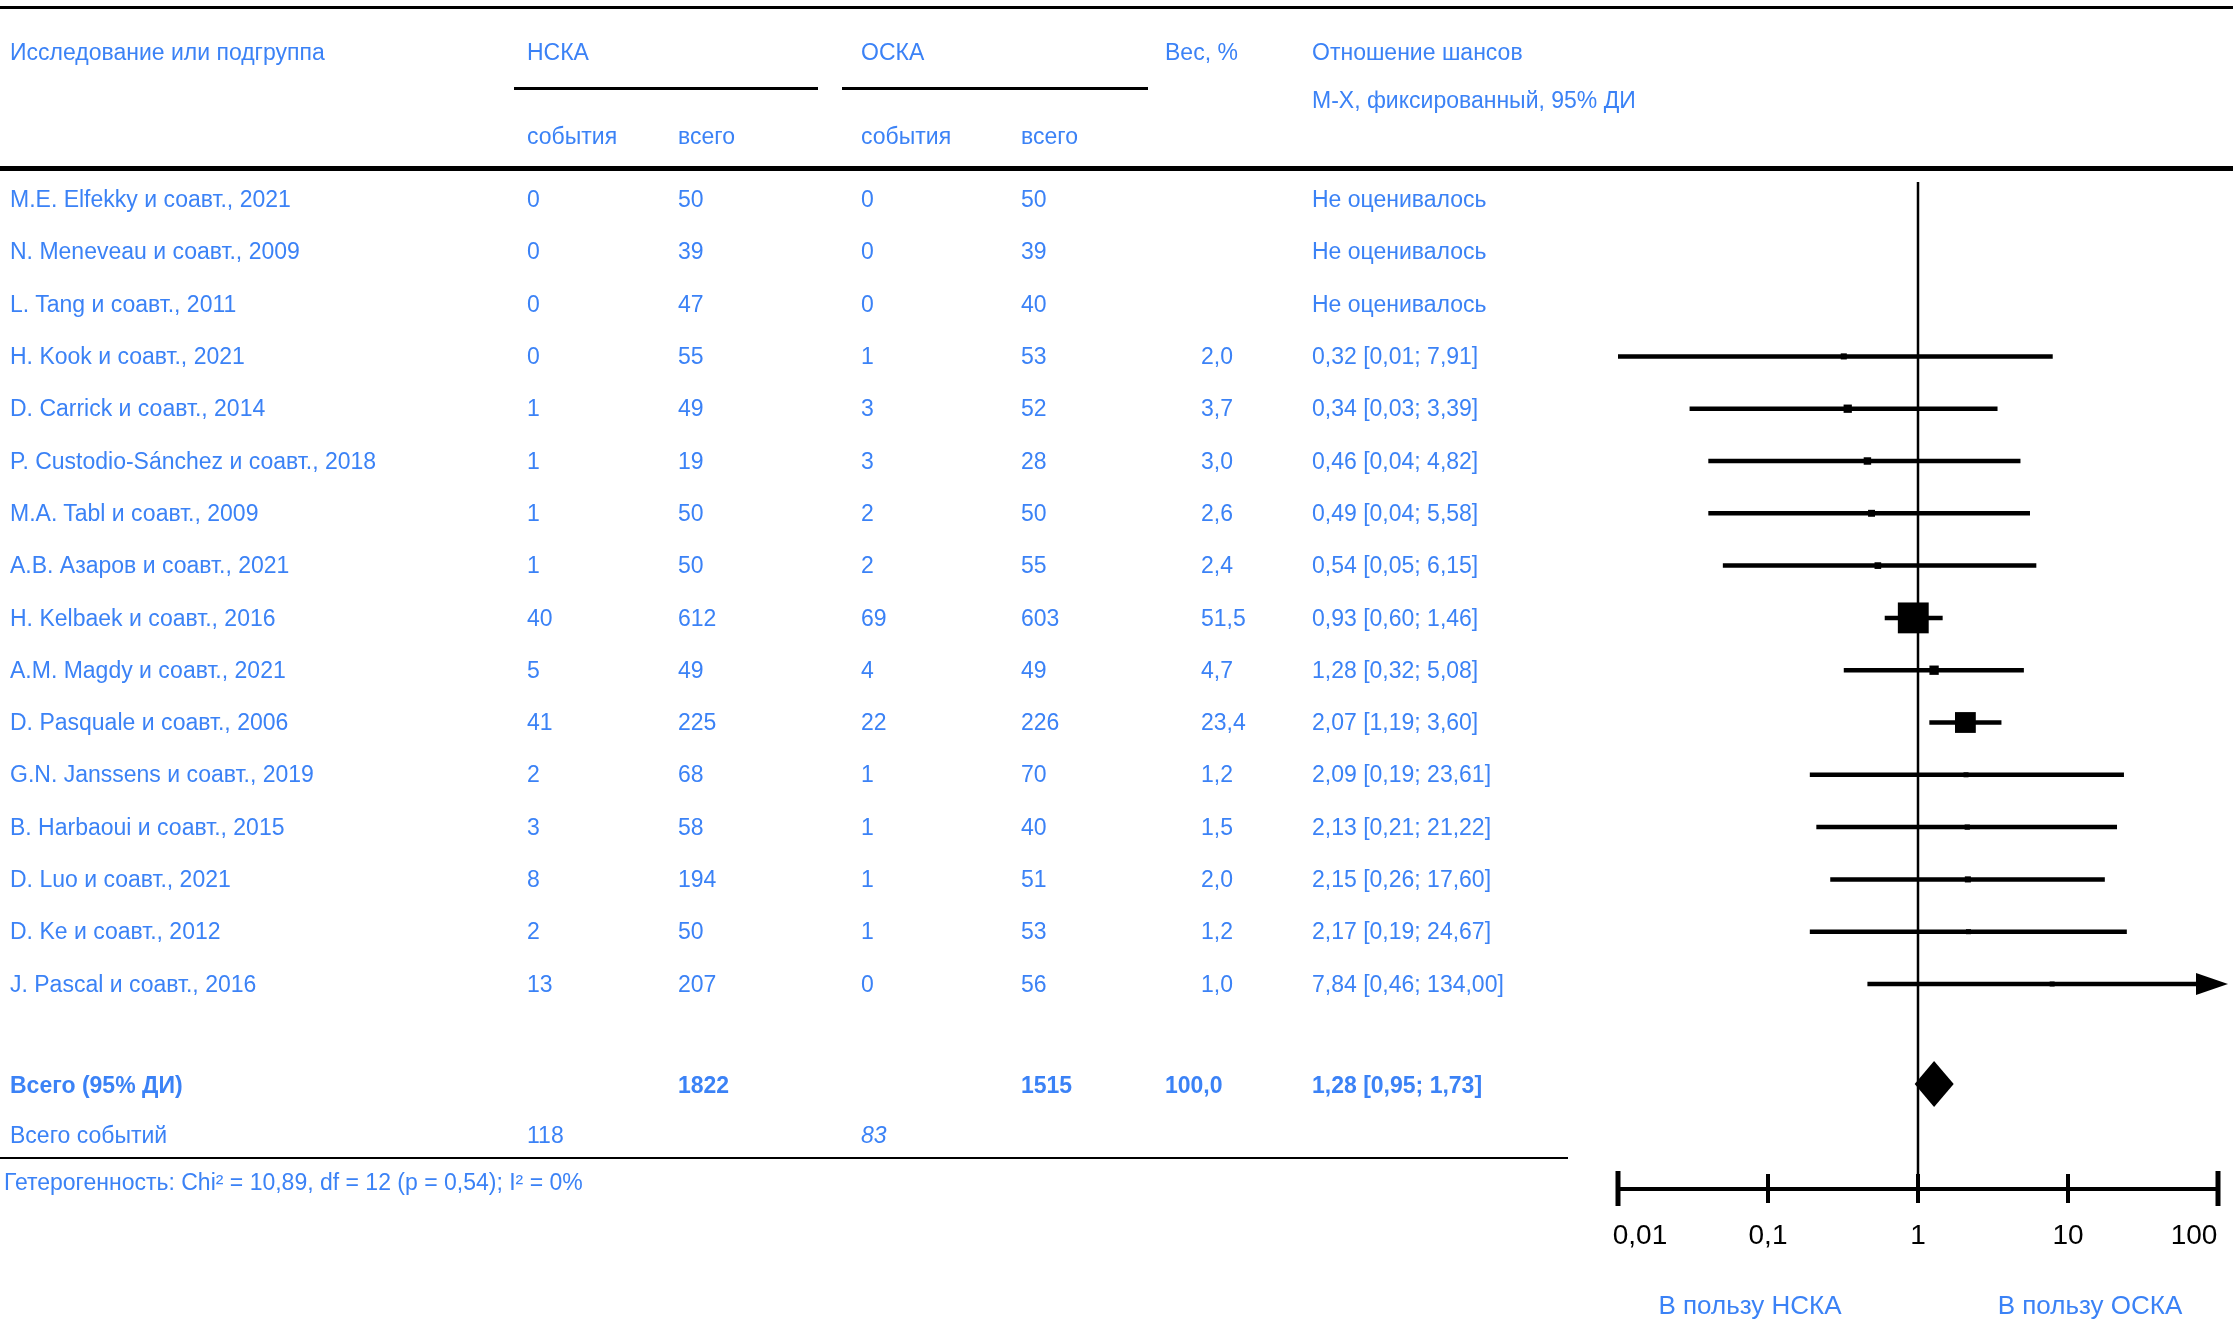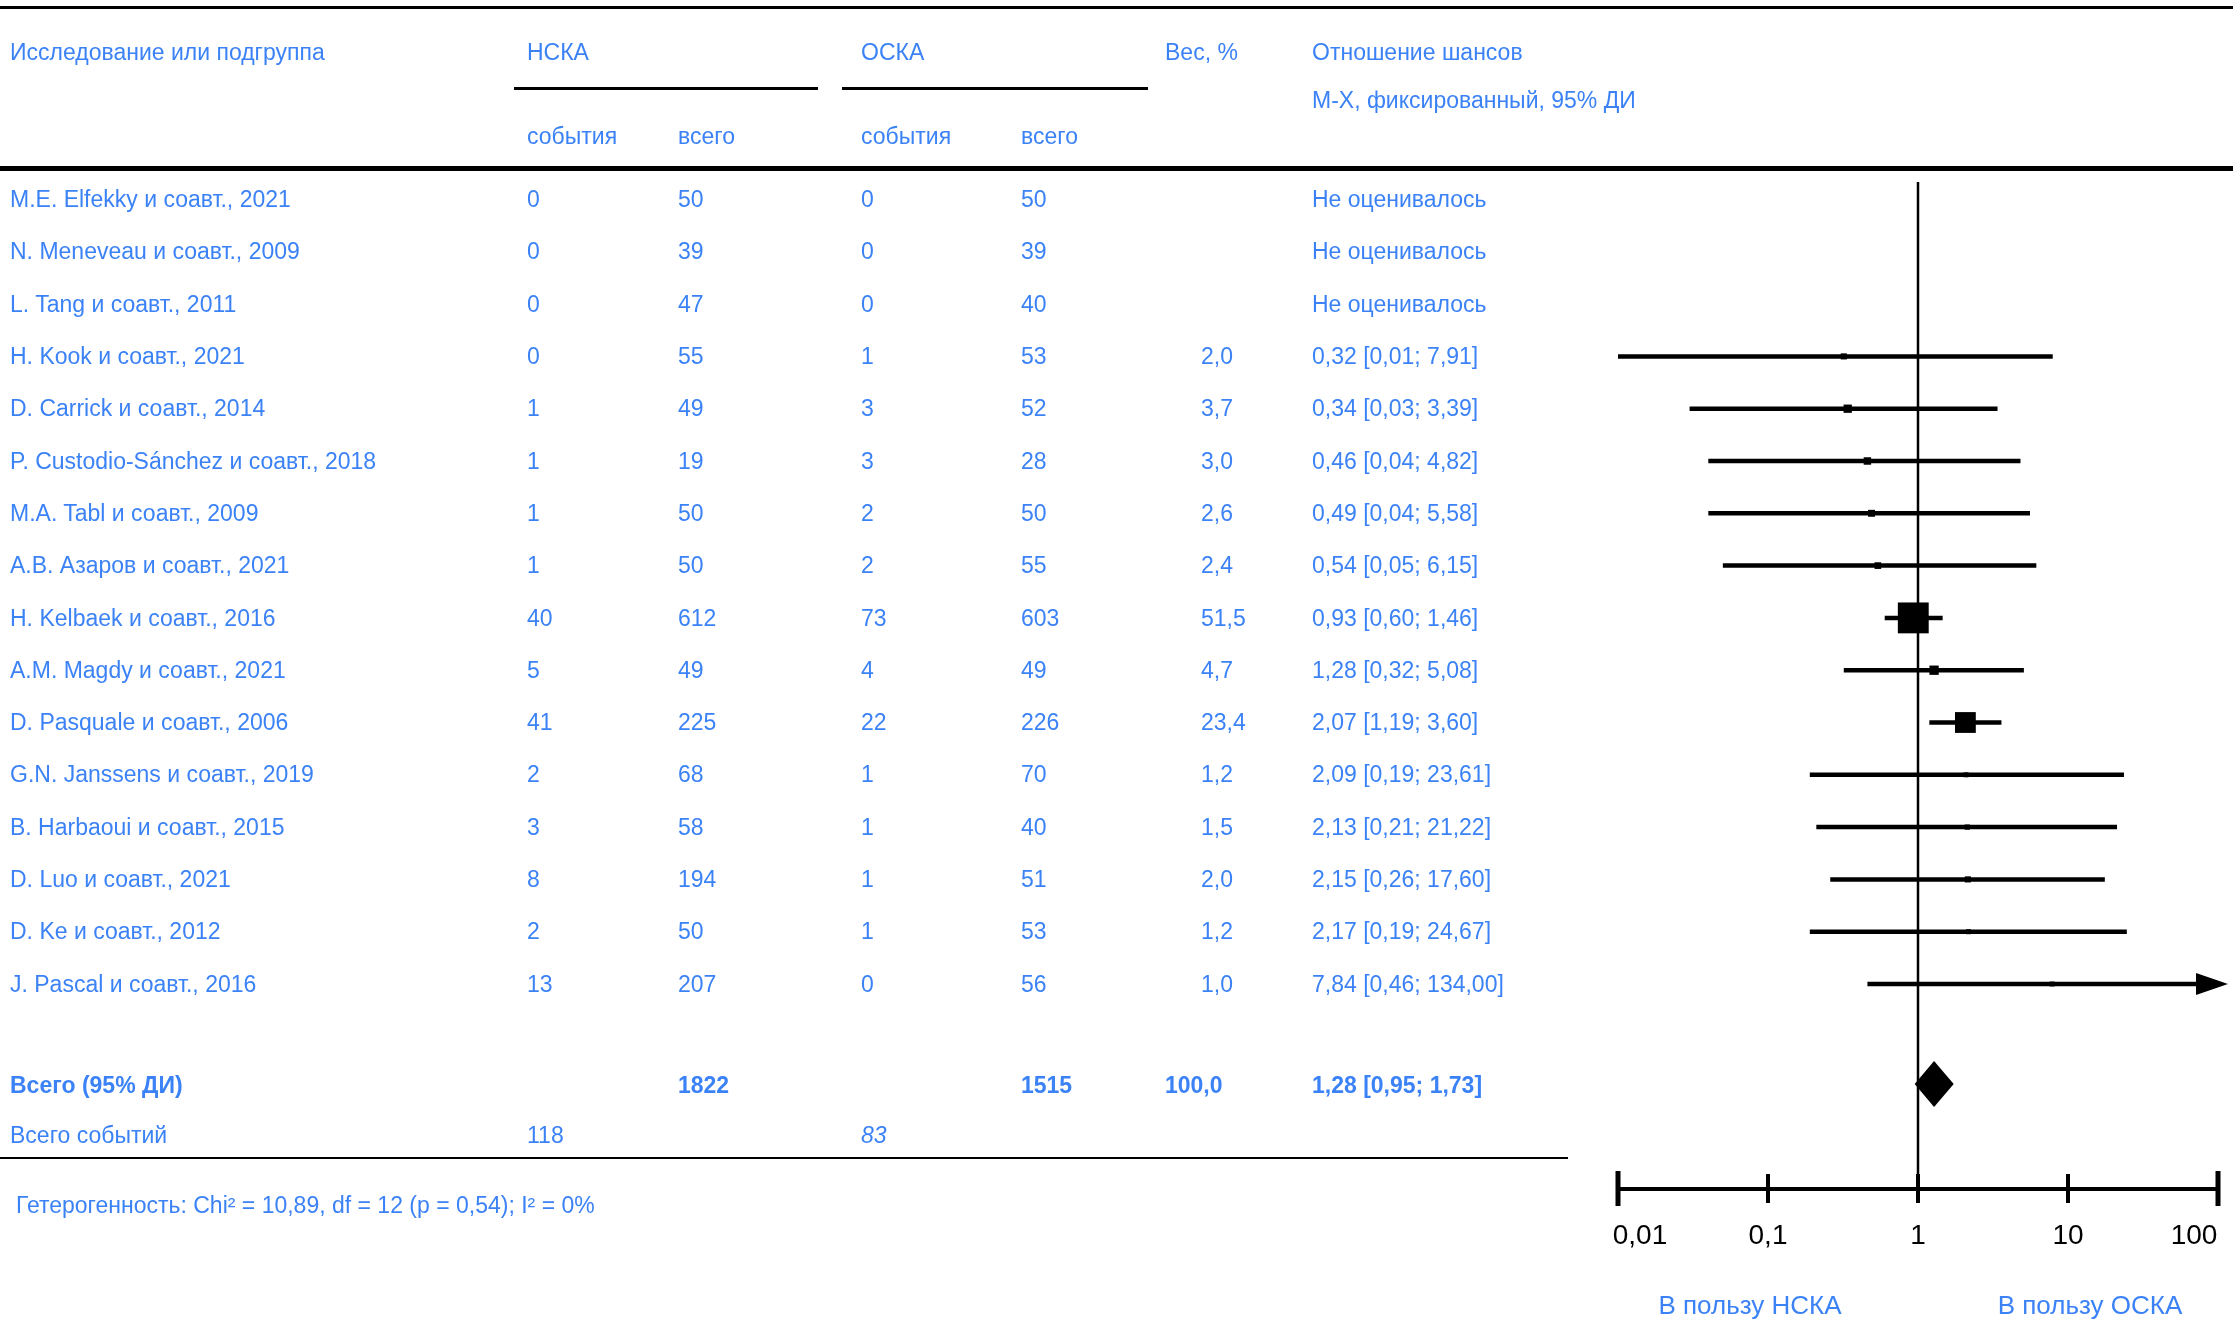--- a/index.html
+++ b/index.html
@@ -114,21 +114,21 @@
       <span class="c c-n1">50</span>
       <span class="c c-e2">2</span>
       <span class="c c-n2">55</span>
       <span class="c c-weight">2,4</span>
       <span class="c c-or">0,54 [0,05; 6,15]</span>
     </div>
       <div class="trow">
       <span class="c c-study">H. Kelbaek и соавт., 2016</span>
       <span class="c c-e1">40</span>
       <span class="c c-n1">612</span>
-      <span class="c c-e2">73</span>
+      <span class="c c-e2">69</span>
       <span class="c c-n2">603</span>
       <span class="c c-weight">51,5</span>
       <span class="c c-or">0,93 [0,60; 1,46]</span>
     </div>
       <div class="trow">
       <span class="c c-study">A.M. Magdy и соавт., 2021</span>
       <span class="c c-e1">5</span>
       <span class="c c-n1">49</span>
       <span class="c c-e2">4</span>
       <span class="c c-n2">49</span>
@@ -194,21 +194,21 @@
   <div class="txt bold" style="left:10px;top:1069px;">Всего (95% ДИ)</div>
   <div class="txt bold" style="left:678px;top:1069px;">1822</div>
   <div class="txt bold" style="left:1021px;top:1069px;">1515</div>
   <div class="txt bold" style="left:1165px;top:1069px;">100,0</div>
   <div class="txt bold" style="left:1312px;top:1069px;">1,28 [0,95; 1,73]</div>
 
   <div class="txt" style="left:10px;top:1119px;">Всего событий</div>
   <div class="txt" style="left:527px;top:1119px;">118</div>
   <div class="txt" style="left:861px;top:1119px;font-style:italic;">83</div>
 
-  <div class="txt" style="left:16px;top:1166px;margin-top:23px;">Гетерогенность: Chi² = 10,89, df = 12 (p = 0,54); I² = 0%</div>
+  <div class="txt" style="left:4px;top:1166px;">Гетерогенность: Chi² = 10,89, df = 12 (p = 0,54); I² = 0%</div>
 
   <div class="favor" style="left:1750px;top:1305px;">В пользу НСКА</div>
   <div class="favor" style="left:2090px;top:1305px;">В пользу ОСКА</div>
 
   <svg class="plot" width="2233" height="1340" viewBox="0 0 2233 1340">
       <line x1="1918" y1="182" x2="1918" y2="1189" stroke="#000000" stroke-width="2.5"></line>
       <line x1="1618" y1="356.4" x2="2052.7264725246514" y2="356.4" stroke="#000000" stroke-width="4.5"></line>
       <rect x="1840.7319375888837" y="353.35944084089783" width="6.081118318204309" height="6.081118318204309" fill="#000000"></rect>
       <line x1="1689.5681882079493" y1="408.7" x2="1997.5299547304624" y2="408.7" stroke="#000000" stroke-width="4.5"></line>
       <rect x="1843.5862299830787" y="404.56439242674065" width="8.271215146518678" height="8.271215146518678" fill="#000000"></rect>

